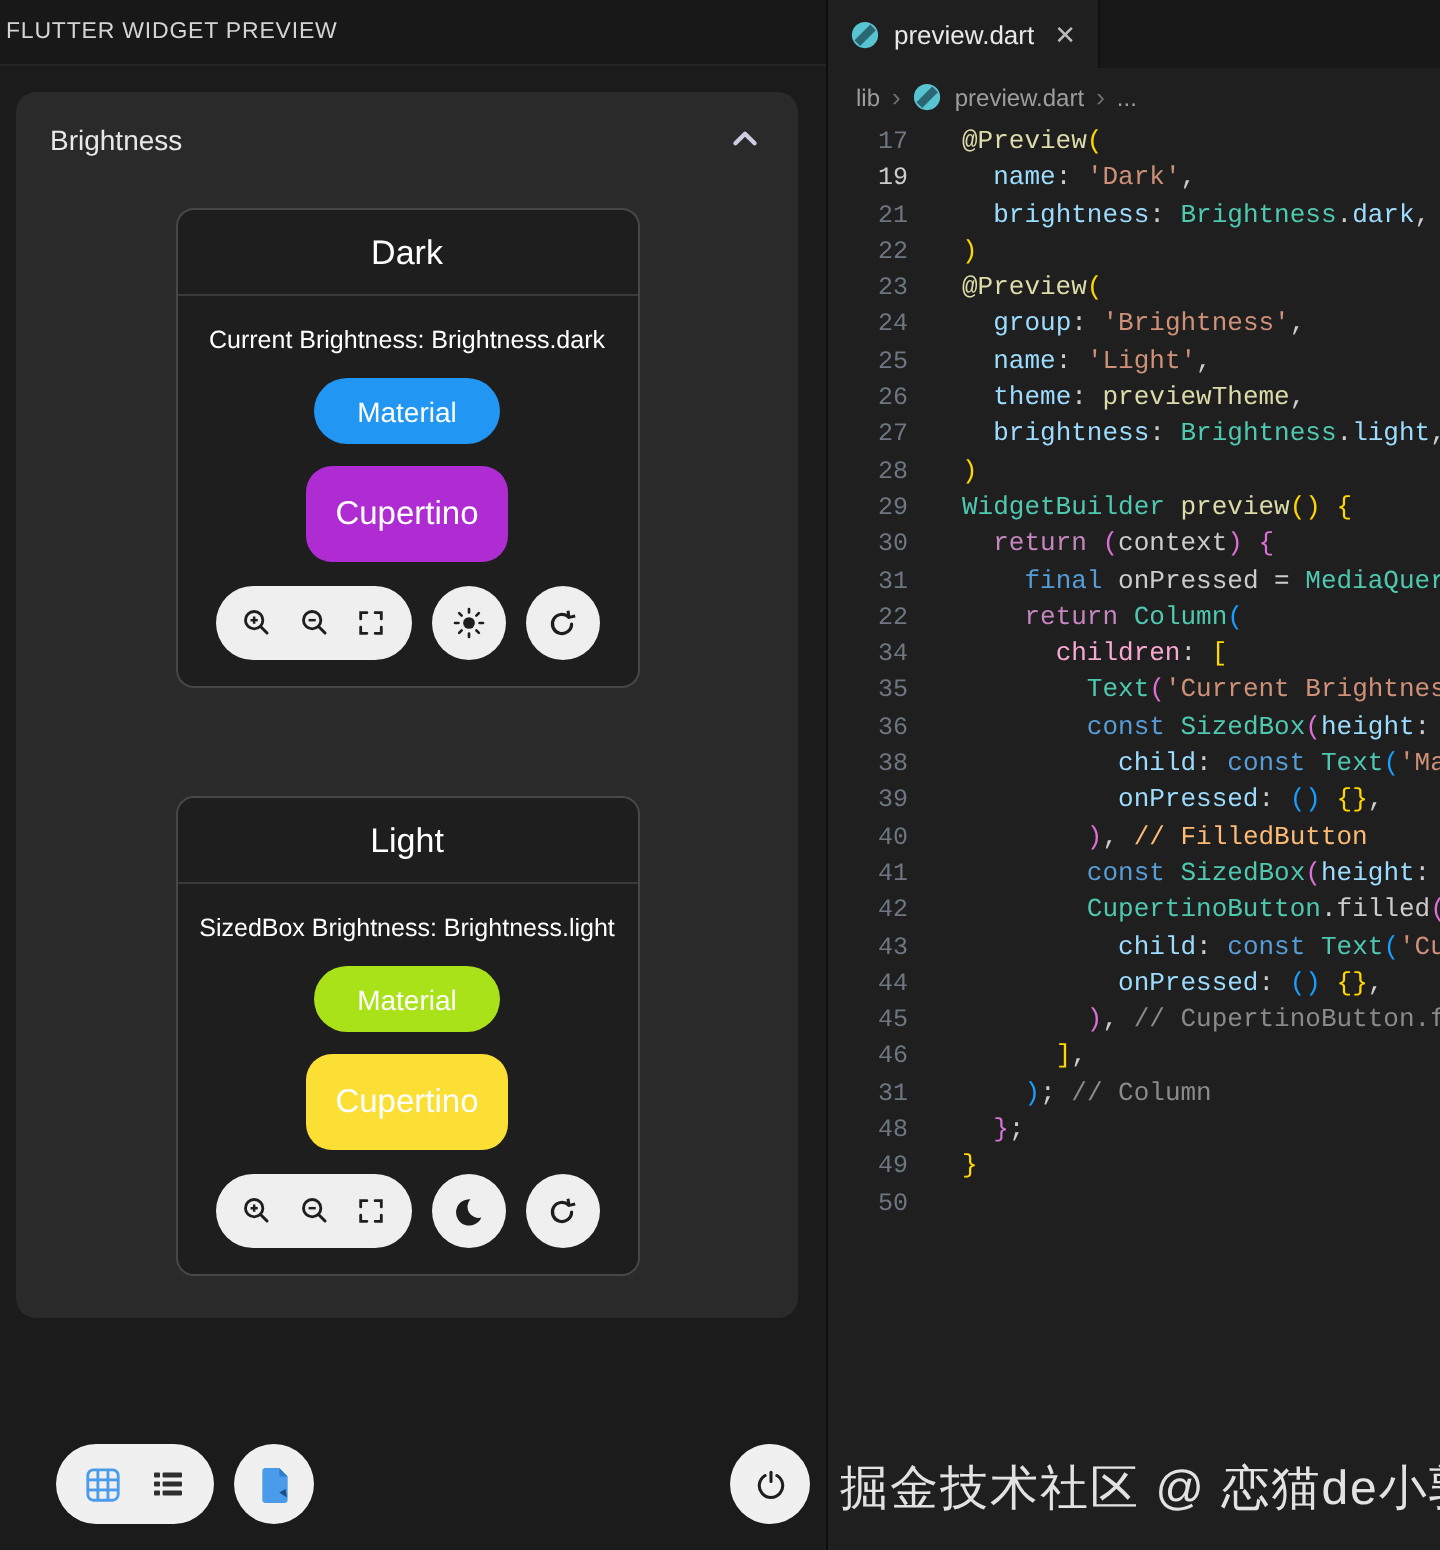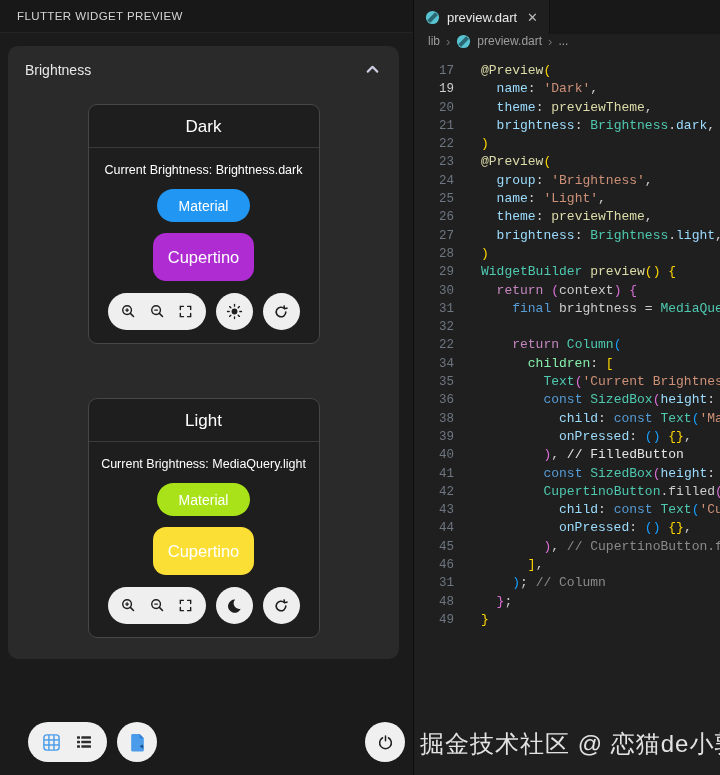--- a/index.html
+++ b/index.html
@@ -3,21 +3,21 @@
 <meta charset="utf-8">
 <style>
   * { margin:0; padding:0; box-sizing:border-box; }
   html,body { background:#111; }
   .app { position:relative; width:720px; height:775px; background:#1b1b1b; overflow:hidden;
          font-family:"Liberation Sans", sans-serif; }
 
   
   .left { position:absolute; left:0; top:0; width:413px; height:775px; background:#1b1b1b; }
   .left-header { height:33px; background:#181818; border-bottom:1px solid #242424;
-                 display:flex; align-items:center; padding-left:17px;
+                 display:flex; align-items:center; padding-left:3px;
                  color:#d4d4d4; font-size:11.5px; font-weight:500; letter-spacing:.4px; }
   .section { position:absolute; left:8px; top:46px; width:391px; height:613px;
              background:#2a2a2a; border-radius:10px; overflow:hidden; }
   .section-header { display:flex; justify-content:space-between; align-items:center;
                     padding:15px 18px 0 17px; color:#e8e8e8; font-size:14px; }
   .chev { cursor:pointer; display:flex; }
   .cards { display:flex; flex-direction:column; align-items:center; margin-top:26px; gap:54px; }
 
   .card { width:232px; background:#1e1e1e; border:1px solid #474747; border-radius:9px; overflow:hidden; }
   .card-title { height:43px; line-height:43px; text-align:center; color:#fff;
@@ -43,21 +43,21 @@
   .tb-restart { position:absolute; left:355px; bottom:13px; }
   .tb-btn { display:flex; cursor:pointer; }
 
   
   .right { position:absolute; left:413px; top:0; width:307px; height:775px;
            background:#1f1f1f; border-left:1px solid #0d0d0d; overflow:hidden; }
   .tabbar { height:34px; background:#181818; display:flex; }
   .tab { display:flex; align-items:center; gap:7px; padding:0 11px; background:#1f1f1f;
          color:#e8e8e8; font-size:13px; border-right:1px solid #101010; cursor:pointer; }
   .tab-close { color:#bbb; font-size:13px; margin-left:3px; cursor:pointer; }
-  .breadcrumb { height:22px; display:flex; align-items:flex-start; gap:6px; padding-left:14px;
+  .breadcrumb { height:22px; display:flex; align-items:flex-end; gap:6px; padding-left:14px;
                 color:#9d9d9d; font-size:12px; }
   .bc-sep { color:#6e6e6e; font-size:13px; }
   .code { padding-top:6px; font-family:Liberation Mono, monospace;
           font-size:13px; width:307px; overflow:hidden; }
   .cl { height:18.3px; line-height:18.3px; white-space:pre; }
   .ln { display:inline-block; width:40px; text-align:right; margin-right:27px;
         color:#6e7681; font-size:12.5px; }
   .ln.active { color:#cccccc; }
   .bulb { display:inline-block; vertical-align:-2px; margin-right:1px; }
 
@@ -135,21 +135,21 @@
                   <svg width="16" height="16" viewBox="0 0 16 16">
                     <path d="M12.8 8 a4.8 4.8 0 1 1 -1.5 -3.5" fill="none" stroke="#1e1e1e" stroke-width="1.6" stroke-linecap="round"></path>
                     <path d="M11 1.4 L11.5 4.7 L14.6 4" fill="none" stroke="#1e1e1e" stroke-width="1.5" stroke-linejoin="round"></path>
                   </svg>
                 </span>
               </div>
             </div>
           </div>
           <div class="card">
             <div class="card-title">Light</div>
-            <div class="card-status">Current Brightness: MediaQuery.light</div>
+            <div class="card-status">SizedBox Brightness: Brightness.light</div>
             <button class="btn btn-material" style="background: rgb(169, 226, 24);">Material</button>
             <button class="btn btn-cupertino" style="background: rgb(251, 223, 53);">Cupertino</button>
             <div class="controls">
               <div class="zoom-pill">
                 <span class="zicon">
                   <svg width="17" height="17" viewBox="0 0 18 18">
                     <circle cx="7.5" cy="7.5" r="4.6" fill="none" stroke="#1e1e1e" stroke-width="1.5"></circle>
                     <line x1="11" y1="11" x2="14.3" y2="14.3" stroke="#1e1e1e" stroke-width="1.6" stroke-linecap="round"></line>
                     <line x1="5.6" y1="7.5" x2="9.4" y2="7.5" stroke="#1e1e1e" stroke-width="1.3"></line>
                     <line x1="7.5" y1="5.6" x2="7.5" y2="9.4" stroke="#1e1e1e" stroke-width="1.3"></line>
@@ -257,46 +257,45 @@
           </svg>
         </span>
       <span>preview.dart</span>
       <span class="bc-sep">›</span>
       <span>...</span>
     </div>
 
     <div class="code" id="code">
         <div class="cl"><span class="ln">17</span><span style="color: rgb(220, 220, 170);">@Preview</span><span style="color: rgb(255, 215, 0);">(</span></div>
         <div class="cl"><span class="ln active">19</span><span style="color: rgb(204, 204, 204);">  </span><span style="color: rgb(156, 220, 254);">name</span><span style="color: rgb(204, 204, 204);">: </span><span style="color: rgb(206, 145, 120);">'Dark'</span><span style="color: rgb(204, 204, 204);">,</span></div>
-        <div class="cl"><span class="ln">20</span><span style="color: rgb(204, 204, 204);">  </span><span style="color: rgb(156, 220, 254);">theme</span><span style="color: rgb(204, 204, 204);">: </span><span style="color: rgb(220, 220, 170);">previewTheme</span><span style="color: rgb(204, 204, 204);">,</span></div>
         <div class="cl"><span class="ln">21</span><span style="color: rgb(204, 204, 204);">  </span><span style="color: rgb(156, 220, 254);">brightness</span><span style="color: rgb(204, 204, 204);">: </span><span style="color: rgb(78, 201, 176);">Brightness</span><span style="color: rgb(204, 204, 204);">.</span><span style="color: rgb(156, 220, 254);">dark</span><span style="color: rgb(204, 204, 204);">,</span></div>
         <div class="cl"><span class="ln">22</span><span style="color: rgb(255, 215, 0);">)</span></div>
         <div class="cl"><span class="ln">23</span><span style="color: rgb(220, 220, 170);">@Preview</span><span style="color: rgb(255, 215, 0);">(</span></div>
         <div class="cl"><span class="ln">24</span><span style="color: rgb(204, 204, 204);">  </span><span style="color: rgb(156, 220, 254);">group</span><span style="color: rgb(204, 204, 204);">: </span><span style="color: rgb(206, 145, 120);">'Brightness'</span><span style="color: rgb(204, 204, 204);">,</span></div>
         <div class="cl"><span class="ln">25</span><span style="color: rgb(204, 204, 204);">  </span><span style="color: rgb(156, 220, 254);">name</span><span style="color: rgb(204, 204, 204);">: </span><span style="color: rgb(206, 145, 120);">'Light'</span><span style="color: rgb(204, 204, 204);">,</span></div>
         <div class="cl"><span class="ln">26</span><span style="color: rgb(204, 204, 204);">  </span><span style="color: rgb(156, 220, 254);">theme</span><span style="color: rgb(204, 204, 204);">: </span><span style="color: rgb(220, 220, 170);">previewTheme</span><span style="color: rgb(204, 204, 204);">,</span></div>
         <div class="cl"><span class="ln">27</span><span style="color: rgb(204, 204, 204);">  </span><span style="color: rgb(156, 220, 254);">brightness</span><span style="color: rgb(204, 204, 204);">: </span><span style="color: rgb(78, 201, 176);">Brightness</span><span style="color: rgb(204, 204, 204);">.</span><span style="color: rgb(156, 220, 254);">light</span><span style="color: rgb(204, 204, 204);">,</span></div>
         <div class="cl"><span class="ln">28</span><span style="color: rgb(255, 215, 0);">)</span></div>
         <div class="cl"><span class="ln">29</span><span style="color: rgb(78, 201, 176);">WidgetBuilder</span><span style="color: rgb(204, 204, 204);"> </span><span style="color: rgb(220, 220, 170);">preview</span><span style="color: rgb(255, 215, 0);">()</span><span style="color: rgb(204, 204, 204);"> </span><span style="color: rgb(255, 215, 0);">{</span></div>
         <div class="cl"><span class="ln">30</span><span style="color: rgb(204, 204, 204);">  </span><span style="color: rgb(197, 134, 192);">return</span><span style="color: rgb(204, 204, 204);"> </span><span style="color: rgb(218, 112, 214);">(</span><span style="color: rgb(204, 204, 204);">context</span><span style="color: rgb(218, 112, 214);">)</span><span style="color: rgb(204, 204, 204);"> </span><span style="color: rgb(218, 112, 214);">{</span></div>
-        <div class="cl"><span class="ln">31</span><span style="color: rgb(204, 204, 204);">    </span><span style="color: rgb(86, 156, 214);">final</span><span style="color: rgb(204, 204, 204);"> brightness = </span><span style="color: rgb(78, 201, 176);">MediaQuery</span></div>
-        <div class="cl"><span class="ln">32</span></div>
+        <div class="cl"><span class="ln">31</span><span style="color: rgb(204, 204, 204);">    </span><span style="color: rgb(86, 156, 214);">final</span><span style="color: rgb(204, 204, 204);"> onPressed = </span><span style="color: rgb(78, 201, 176);">MediaQuery</span></div>
         <div class="cl"><span class="ln">22</span><span style="color: rgb(204, 204, 204);">    </span><span style="color: rgb(197, 134, 192);">return</span><span style="color: rgb(204, 204, 204);"> </span><span style="color: rgb(78, 201, 176);">Column</span><span style="color: rgb(23, 159, 255);">(</span></div>
-        <div class="cl"><span class="ln">34</span><span style="color: rgb(204, 204, 204);">      </span><span style="color: #86efac;">children</span><span style="color: rgb(204, 204, 204);">: </span><span style="color: rgb(255, 215, 0);">[</span></div>
+        <div class="cl"><span class="ln">34</span><span style="color: rgb(204, 204, 204);">      </span><span style="color: #f9a8d4;">children</span><span style="color: rgb(204, 204, 204);">: </span><span style="color: rgb(255, 215, 0);">[</span></div>
         <div class="cl"><span class="ln">35</span><span style="color: rgb(204, 204, 204);">        </span><span style="color: rgb(78, 201, 176);">Text</span><span style="color: rgb(218, 112, 214);">(</span><span style="color: rgb(206, 145, 120);">'Current Brightness: </span></div>
         <div class="cl"><span class="ln">36</span><span style="color: rgb(204, 204, 204);">        </span><span style="color: rgb(86, 156, 214);">const</span><span style="color: rgb(204, 204, 204);"> </span><span style="color: rgb(78, 201, 176);">SizedBox</span><span style="color: rgb(218, 112, 214);">(</span><span style="color: rgb(156, 220, 254);">height</span><span style="color: rgb(204, 204, 204);">: </span></div>
         <div class="cl"><span class="ln">38</span><span style="color: rgb(204, 204, 204);">          </span><span style="color: rgb(156, 220, 254);">child</span><span style="color: rgb(204, 204, 204);">: </span><span style="color: rgb(86, 156, 214);">const</span><span style="color: rgb(204, 204, 204);"> </span><span style="color: rgb(78, 201, 176);">Text</span><span style="color: rgb(23, 159, 255);">(</span><span style="color: rgb(206, 145, 120);">'Material'</span></div>
         <div class="cl"><span class="ln">39</span><span style="color: rgb(204, 204, 204);">          </span><span style="color: rgb(156, 220, 254);">onPressed</span><span style="color: rgb(204, 204, 204);">: </span><span style="color: rgb(23, 159, 255);">()</span><span style="color: rgb(204, 204, 204);"> </span><span style="color: rgb(255, 215, 0);">{}</span><span style="color: rgb(204, 204, 204);">,</span></div>
-        <div class="cl"><span class="ln">40</span><span style="color: rgb(204, 204, 204);">        </span><span style="color: rgb(218, 112, 214);">)</span><span style="color: rgb(204, 204, 204);">, </span><span style="color: #e5e5e5;">// FilledButton</span></div>
+        <div class="cl"><span class="ln">40</span><span style="color: rgb(204, 204, 204);">        </span><span style="color: rgb(218, 112, 214);">)</span><span style="color: rgb(204, 204, 204);">, </span><span style="color: #fdba74;">// FilledButton</span></div>
         <div class="cl"><span class="ln">41</span><span style="color: rgb(204, 204, 204);">        </span><span style="color: rgb(86, 156, 214);">const</span><span style="color: rgb(204, 204, 204);"> </span><span style="color: rgb(78, 201, 176);">SizedBox</span><span style="color: rgb(218, 112, 214);">(</span><span style="color: rgb(156, 220, 254);">height</span><span style="color: rgb(204, 204, 204);">: </span></div>
         <div class="cl"><span class="ln">42</span><span style="color: rgb(204, 204, 204);">        </span><span style="color: rgb(78, 201, 176);">CupertinoButton</span><span style="color: rgb(204, 204, 204);">.</span><span style="color: rgb(204, 204, 204);">filled</span><span style="color: rgb(218, 112, 214);">(</span></div>
         <div class="cl"><span class="ln">43</span><span style="color: rgb(204, 204, 204);">          </span><span style="color: rgb(156, 220, 254);">child</span><span style="color: rgb(204, 204, 204);">: </span><span style="color: rgb(86, 156, 214);">const</span><span style="color: rgb(204, 204, 204);"> </span><span style="color: rgb(78, 201, 176);">Text</span><span style="color: rgb(23, 159, 255);">(</span><span style="color: rgb(206, 145, 120);">'Cupertino'</span></div>
         <div class="cl"><span class="ln">44</span><span style="color: rgb(204, 204, 204);">          </span><span style="color: rgb(156, 220, 254);">onPressed</span><span style="color: rgb(204, 204, 204);">: </span><span style="color: rgb(23, 159, 255);">()</span><span style="color: rgb(204, 204, 204);"> </span><span style="color: rgb(255, 215, 0);">{}</span><span style="color: rgb(204, 204, 204);">,</span></div>
         <div class="cl"><span class="ln">45</span><span style="color: rgb(204, 204, 204);">        </span><span style="color: rgb(218, 112, 214);">)</span><span style="color: rgb(204, 204, 204);">, </span><span style="color: rgb(138, 138, 138);">// CupertinoButton.fill</span></div>
         <div class="cl"><span class="ln">46</span><span style="color: rgb(204, 204, 204);">      </span><span style="color: rgb(255, 215, 0);">]</span><span style="color: rgb(204, 204, 204);">,</span></div>
         <div class="cl"><span class="ln">31</span><span style="color: rgb(204, 204, 204);">    </span><span style="color: rgb(23, 159, 255);">)</span><span style="color: rgb(204, 204, 204);">; </span><span style="color: rgb(138, 138, 138);">// Column</span></div>
         <div class="cl"><span class="ln">48</span><span style="color: rgb(204, 204, 204);">  </span><span style="color: rgb(218, 112, 214);">}</span><span style="color: rgb(204, 204, 204);">;</span></div>
         <div class="cl"><span class="ln">49</span><span style="color: rgb(255, 215, 0);">}</span></div>
+        <div class="cl"><span class="ln">50</span></div>
       </div>
 
     <div class="watermark">掘金技术社区 @ 恋猫de小郭</div>
   </div>
 </div>
 
 </body></html>

